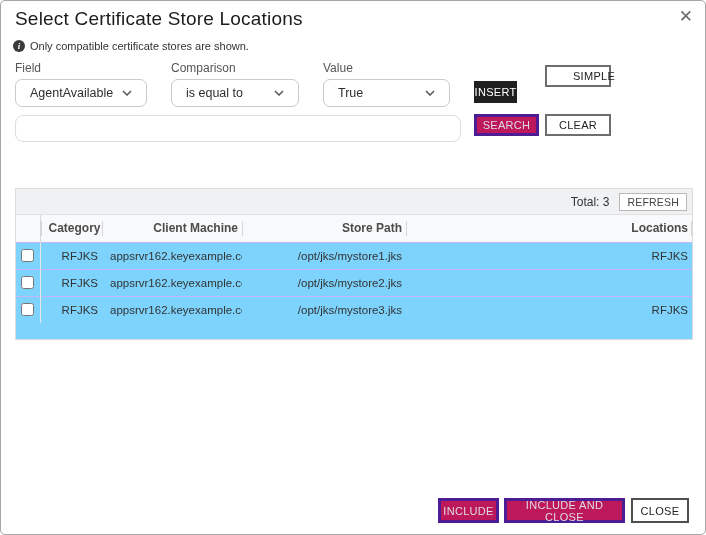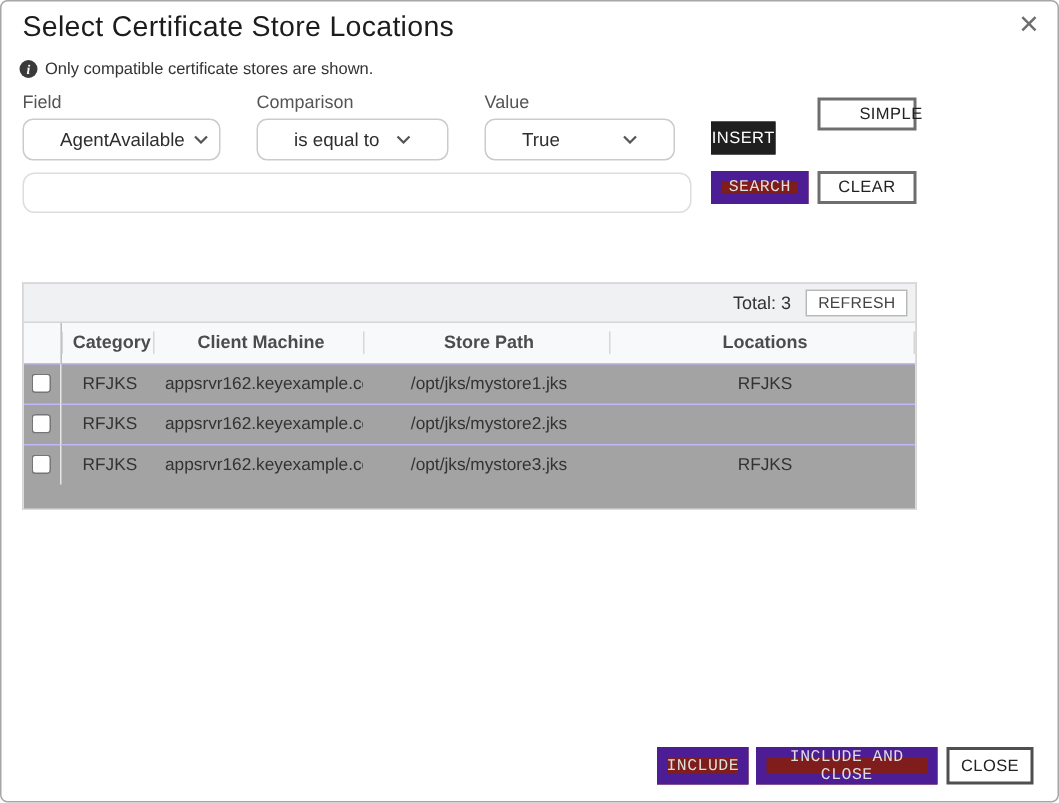--- a/index.html
+++ b/index.html
@@ -36,59 +36,59 @@
     font-size: 9px; font-weight: bold; font-style: italic;
     display: inline-flex; align-items: center; justify-content: center;
     font-family: "Liberation Serif", serif; flex: 0 0 auto;
   }
   .info-text { font-size: 11px; color: #333; }
   .filter-group { position: absolute; top: 60px; }
   .filter-group .flabel { font-size: 12px; color: #555; margin-bottom: 4px; display: block; }
   .selectbox {
     height: 28px; border: 1px solid #cbcbcb; border-radius: 7px;
     background: #fff; display: flex; align-items: center;
-    justify-content: space-between; padding: 0 24px;
+    justify-content: space-between; padding: 0 14px;
     font-size: 12.5px; color: #2e2e2e; cursor: pointer;
   }
   .chev { flex: 0 0 auto; margin-left: 6px; }
   .btn {
     position: absolute; display: flex; align-items: center; justify-content: center;
     font-size: 11px; letter-spacing: 0.3px; cursor: pointer;
     font-family: inherit; height: 22px;
   }
   .btn-dark   { background: #1f1f1f; color: #fff; border: 1px solid #1f1f1f; }
   .btn-white  { background: #fff; color: #222; border: 2px solid #6e6e6e; }
-  .btn-gray   { background: #7f1d1d; color: #dedede; border: 7px solid #4c1d95; font-family: Liberation Mono, monospace; }
+  .btn-gray   { background: #be185d; color: #dedede; border: 3px solid #4c1d95; }
   .query-input {
     position: absolute; left: 14px; top: 114px;
     width: 446px; height: 27px;
     border: 1px solid #ddd; border-radius: 8px;
     font-size: 12.5px; color: #333; padding: 0 10px;
     font-family: inherit; outline: none; background: #fff;
   }
   .table-wrap {
     position: absolute; left: 14px; top: 187px;
-    width: 596px; height: 152px;
-    border: 1px solid #dcdcde; background: #a3a3a3;
+    width: 678px; height: 152px;
+    border: 1px solid #dcdcde; background: #7dd3fc;
   }
   .table-toolbar {
     height: 26px; background: #eff1f3;
     border-bottom: 1px solid #e2e2e4;
     display: flex; align-items: center; justify-content: flex-end;
     padding-right: 5px;
   }
   .total-label { font-size: 12px; color: #333; margin-right: 10px; }
   .refresh-btn {
     font-size: 10.5px; color: #444; background: #fff;
     border: 1px solid #b8b8b8; padding: 2px 7px;
     letter-spacing: 0.2px; cursor: pointer; font-family: inherit;
   }
   table.grid { width: 100%; border-collapse: collapse; table-layout: fixed; }
   table.grid th, table.grid td {
-    height: 27px; text-align: center; padding: 0 4px 0 8px;
+    height: 27px; text-align: right; padding: 0 4px 0 8px;
     overflow: hidden; white-space: nowrap;
   }
   table.grid th {
     background: #f8f9fb; font-size: 12px; font-weight: bold; color: #4c4c4c;
     position: relative;
   }
   table.grid th.col-div::before {
     content: ""; position: absolute; left: 0; top: 6px; bottom: 6px;
     width: 1px; background: #d7d7d9;
   }

